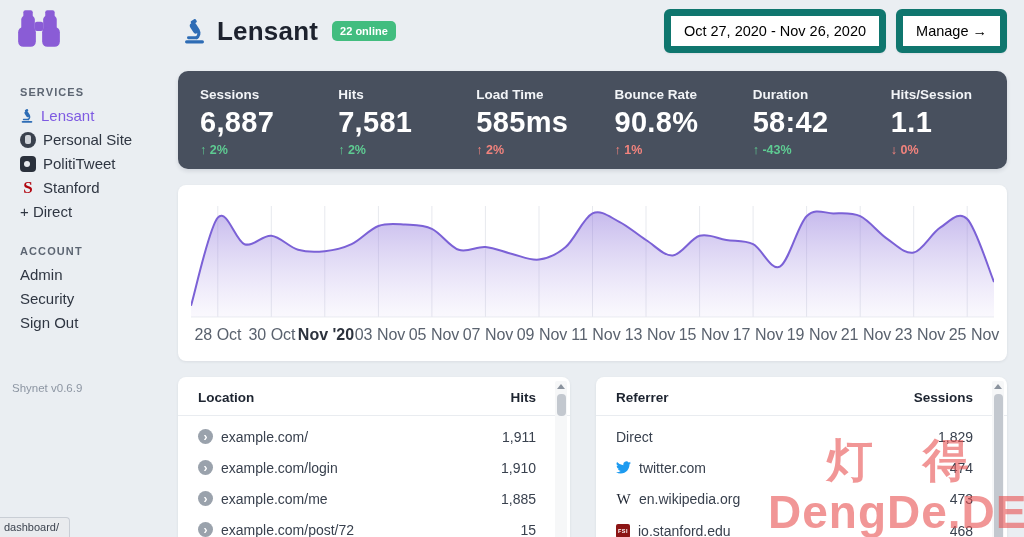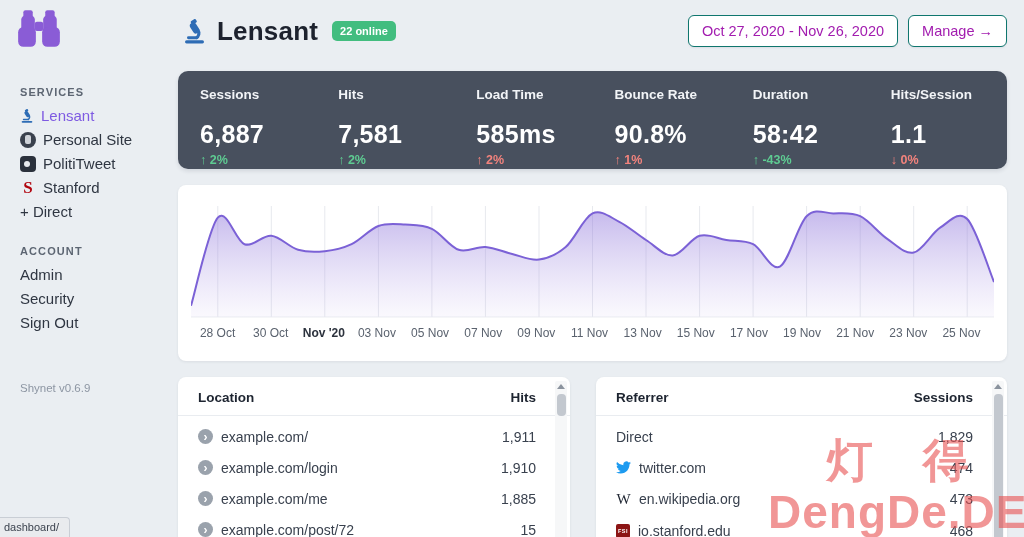--- a/index.html
+++ b/index.html
@@ -10,51 +10,51 @@
     -webkit-font-smoothing:antialiased;
   }
   
   .sidebar{position:absolute;left:0;top:0;width:176px;height:100%}
   .logo{position:absolute;left:15px;top:9px;cursor:pointer}
   .nav{position:absolute;left:20px;top:86px;right:6px}
   .nav-heading{font-size:11px;font-weight:700;letter-spacing:.1em;color:#5d6673;margin-bottom:9px}
   .nav-item{display:flex;align-items:center;gap:7px;font-size:15px;color:#2f3642;margin-bottom:7px;cursor:pointer;height:17px}
   .nav-item.active{color:#7e5ae2}
   .nav-section{margin-bottom:25px}
-  .version{position:absolute;left:20px;top:382px;font-size:11.5px;color:#8d96a3}
+  .version{position:absolute;left:12px;top:382px;font-size:11.5px;color:#8d96a3}
   .ic-avatar{width:16px;height:16px;border-radius:50%;background:#3a414d;display:inline-flex;align-items:center;justify-content:center;flex:none}
   .ic-avatar-in{width:6px;height:9px;border-radius:2px;background:#cfd3d9}
   .ic-politi{width:16px;height:16px;border-radius:4px;background:#2b313c;display:inline-flex;align-items:center;flex:none}
   .ic-politi .dot{width:6px;height:6px;border-radius:50%;background:#e8eaee;margin-left:4px}
   .ic-stanford{font-family:"Liberation Serif","DejaVu Serif",serif;font-weight:700;font-size:17px;color:#b1040e;width:16px;text-align:center;line-height:16px;flex:none}
   .mic{color:#2e6cb5;flex:none}
   
   .main{position:absolute;left:178px;top:0;width:829px;height:100%}
   .header-row{position:absolute;top:13px;left:0;right:0;height:36px;display:flex;align-items:center}
   .title-group{display:flex;align-items:center;gap:10px;margin-left:4px}
   .page-title{font-size:26px;font-weight:700;color:#1d222e;letter-spacing:.2px}
   .online-badge{background:#42bd7f;color:#fff;font-size:11px;font-weight:700;padding:4px 8px;border-radius:5px;margin-left:4px}
   .header-buttons{margin-left:auto;display:flex;gap:10px}
-  .btn{background:#fff;border:1px solid #0f766e;border-radius:6px;box-shadow:0 1px 2px rgba(25,35,55,.07);
-       font-size:14.5px;color:#a21caf;padding:7px 13px;cursor:pointer;font-family:inherit;white-space:nowrap}
+  .btn{background:#fff;border:7px solid #0f766e;border-radius:6px;box-shadow:0 1px 2px rgba(25,35,55,.07);
+       font-size:14.5px;color:#000000;padding:7px 13px;cursor:pointer;font-family:inherit;white-space:nowrap}
   
   .stats-bar{position:absolute;top:71px;left:0;width:829px;height:98px;background:#48505e;border-radius:10px;
              display:flex;box-sizing:border-box;box-shadow:0 2px 4px rgba(25,35,55,.12)}
   .stat-col{flex:1;padding:16px 0 0 22px}
   .stat-label{font-size:13.5px;font-weight:700;color:#f2f4f7}
-  .stat-value{font-size:25px;font-weight:700;color:#fff;margin-top:18px;letter-spacing:.3px}
+  .stat-value{font-size:29px;font-weight:700;color:#fff;margin-top:4px;letter-spacing:.3px}
   .stat-delta{font-size:12.5px;font-weight:700;margin-top:4px}
   .trend-good{color:#5ecb92}
   .trend-bad{color:#f2837d}
   
   .card{position:absolute;background:#fff;border-radius:8px;box-shadow:0 1px 3px rgba(25,35,55,.08)}
   .chart-card{top:185px;left:0;width:829px;height:176px}
   .chart-plot{position:absolute;left:13px;right:13px;top:21px;height:112px}
   .chart-plot svg{width:100%;height:100%;display:block}
-  .chart-labels{position:absolute;left:13px;right:19px;top:141px;height:16px;font-size:12px;color:#5a626e}
+  .chart-labels{position:absolute;left:13px;right:6px;top:141px;height:16px;font-size:16px;color:#5a626e}
   .chart-labels span{position:absolute;transform:translateX(-50%);white-space:nowrap}
   .chart-labels span.bold{font-weight:700;color:#2c323d}
   
   .table-card{top:377px;height:200px;overflow:hidden}
   #location-card{left:0;width:392px}
   #referrer-card{left:418px;width:411px}
   .table-head{display:flex;justify-content:space-between;align-items:center;padding:13px 34px 10px 20px;
               font-size:13.5px;font-weight:700;color:#1d2430;border-bottom:1px solid #e9ecf0}
   .table-rows{padding:5px 0}
   .t-row{display:flex;align-items:center;padding:7.5px 34px 7.5px 20px;font-size:14px;color:#39414e;cursor:pointer}

